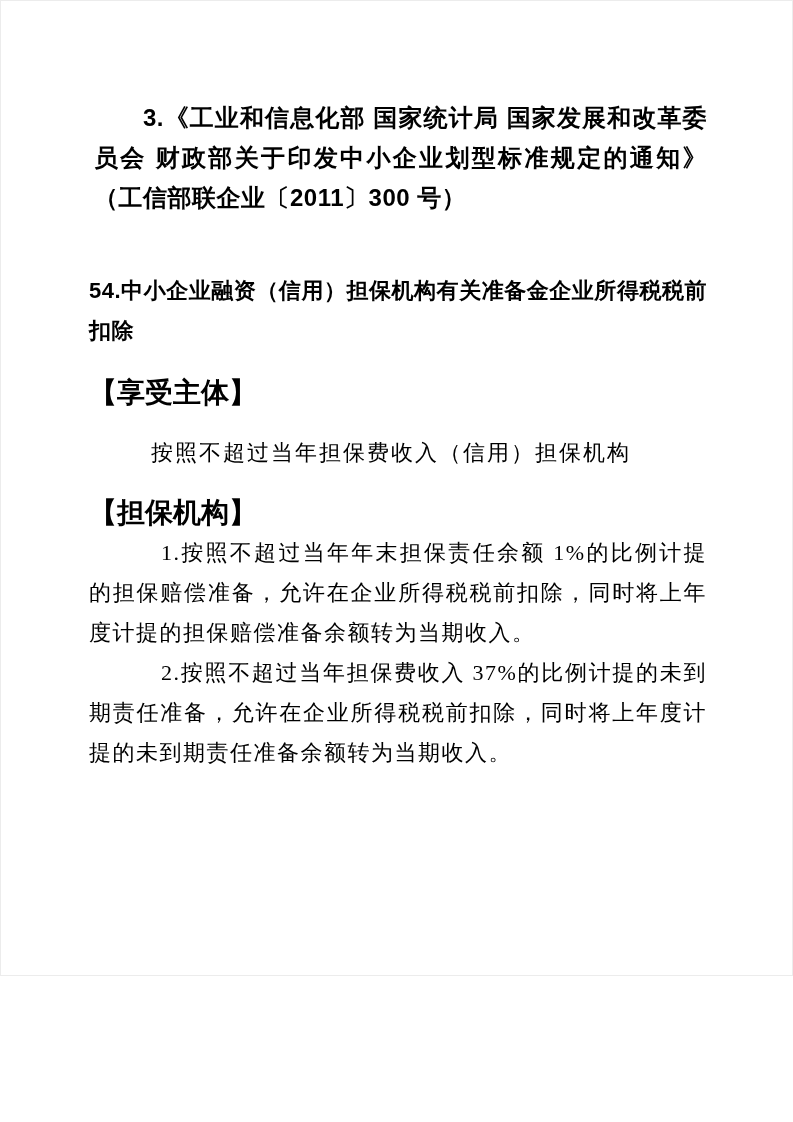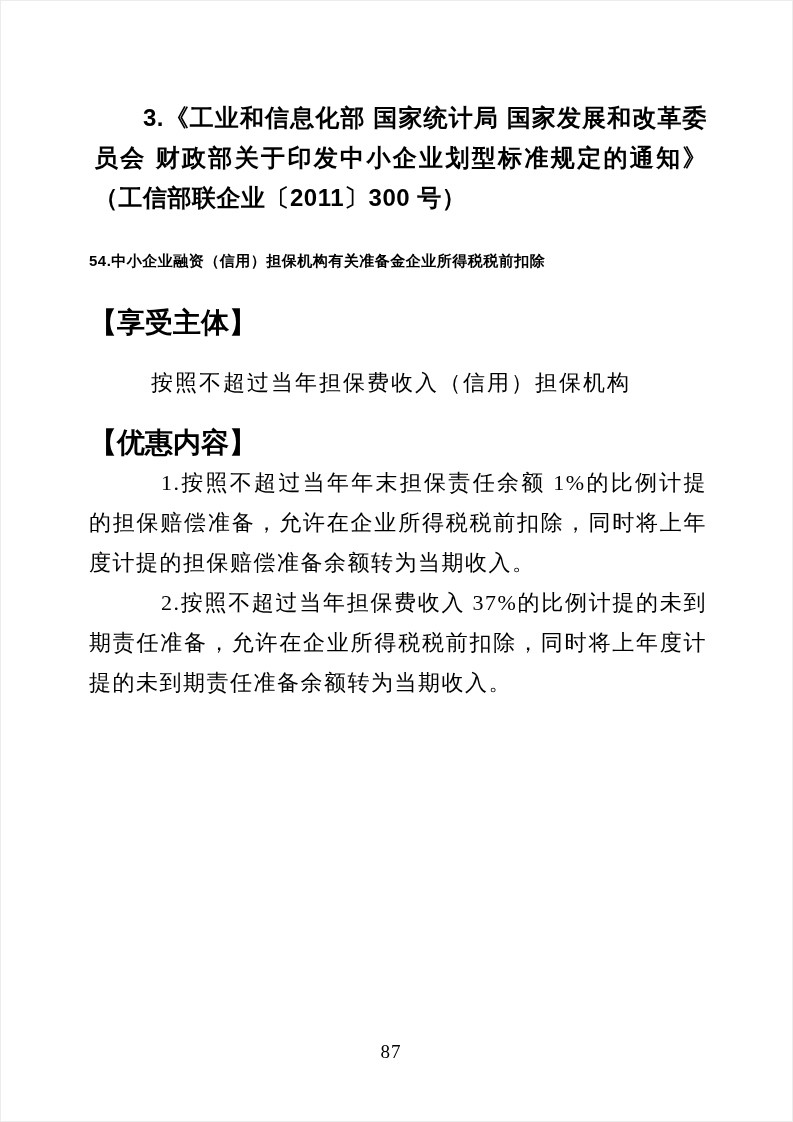--- a/index.html
+++ b/index.html
@@ -10,44 +10,44 @@
   body {
     width: 793px;
     height: 1122px;
     font-family: "Liberation Serif", serif;
     color: #000000;
   }
   .page {
     box-sizing: border-box;
     position: relative;
     width: 793px;
-    height: 1122px;
+    height: 976px;
     background: #ffffff;
     border: 1px solid #ececec;
     padding: 97px 85px 0 88px;
     overflow: hidden;
   }
   p { margin: 0; }
   .ref-para {
     font-family: "Liberation Sans", sans-serif;
     font-weight: 700;
     font-size: 24px;
     line-height: 40px;
     letter-spacing: 0.5px;
     text-indent: 49px;
     text-align: justify;
     margin-left: 5px;
   }
   .section-heading {
     font-family: "Liberation Sans", sans-serif;
     font-weight: 700;
-    font-size: 15px;
+    font-size: 22px;
     line-height: 40px;
     letter-spacing: 0.5px;
-    margin-top: 23px;
+    margin-top: 53px;
     text-align: justify;
   }
   .bracket-label {
     font-family: "Liberation Sans", sans-serif;
     font-weight: 700;
     font-size: 28px;
     line-height: 40px;
     margin-top: 22px;
   }
   .bracket-label.second { margin-top: 20px; }
@@ -85,21 +85,21 @@
 <div class="page">
 
   <p class="ref-para">3.《工业和信息化部 国家统计局 国家发展和改革委员会 财政部关于印发中小企业划型标准规定的通知》（工信部联企业〔2011〕300 号）</p>
 
   <p class="section-heading">54.中小企业融资（信用）担保机构有关准备金企业所得税税前扣除</p>
 
   <p class="bracket-label">【享受主体】</p>
 
   <p class="lead-line">按照不超过当年担保费收入（信用）担保机构</p>
 
-  <p class="bracket-label second">【优惠内容】</p>
+  <p class="bracket-label second">【担保机构】</p>
 
 
   <p class="body-para">1.按照不超过当年年末担保责任余额 1%的比例计提的担保赔偿准备，允许在企业所得税税前扣除，同时将上年度计提的担保赔偿准备余额转为当期收入。</p>
 
   <p class="body-para">2.按照不超过当年担保费收入 37%的比例计提的未到期责任准备，允许在企业所得税税前扣除，同时将上年度计提的未到期责任准备余额转为当期收入。</p>
 
 
   <div class="page-footer">
     <span class="page-number">87</span>
   </div>

